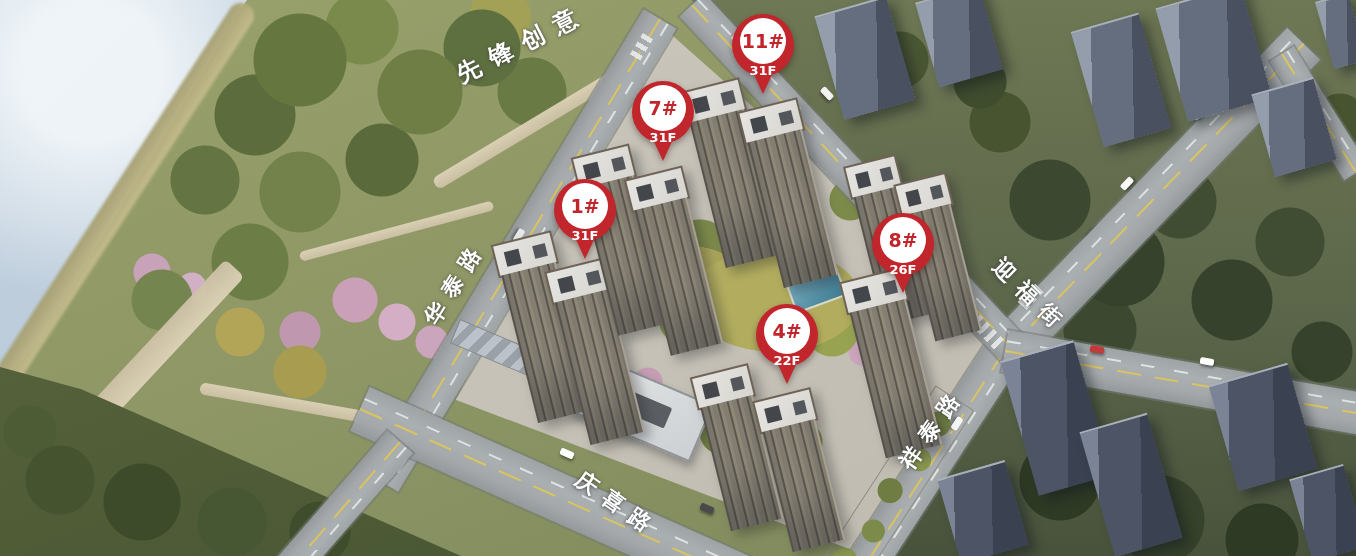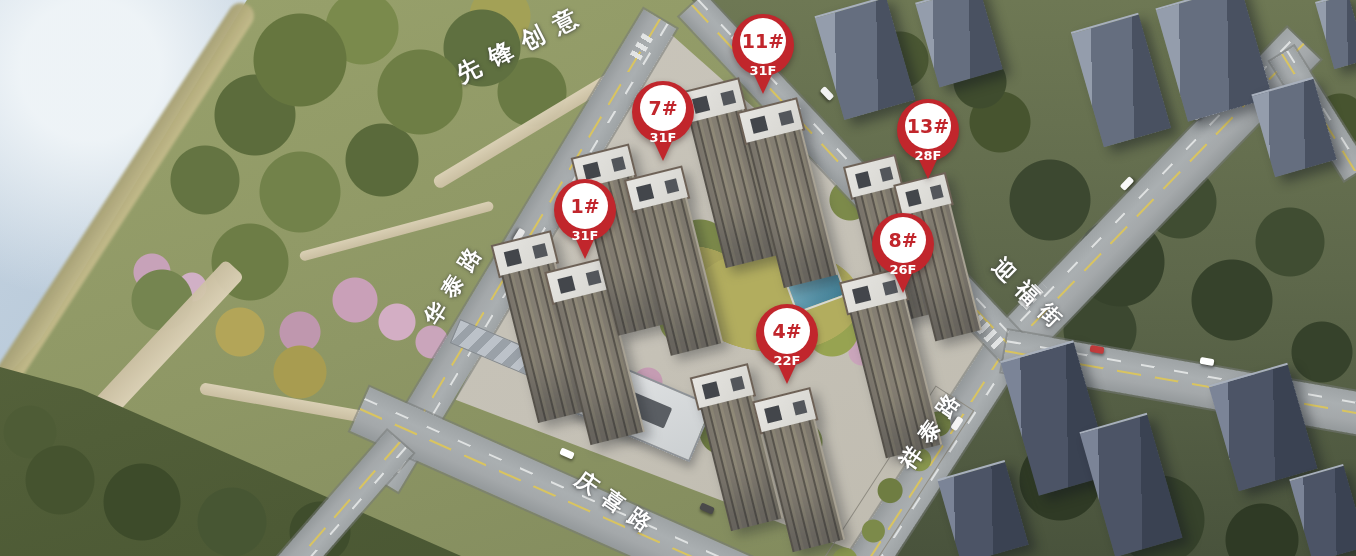--- a/index.html
+++ b/index.html
@@ -311,26 +311,20 @@
     <div class="pin-tip"></div>
     <div class="pin-num">11#</div>
     <div class="pin-floor">31F</div>
   </div>
   <div class="pin" style="left:663px;top:81px;">
     <div class="pin-body"></div>
     <div class="pin-tip"></div>
     <div class="pin-num">7#</div>
     <div class="pin-floor">31F</div>
   </div>
-  <div class="pin" style="left:928px;top:99px;">
-    <div class="pin-body"></div>
-    <div class="pin-tip"></div>
-    <div class="pin-num">13#</div>
-    <div class="pin-floor">28F</div>
-  </div>
   <div class="pin" style="left:585px;top:179px;">
     <div class="pin-body"></div>
     <div class="pin-tip"></div>
     <div class="pin-num">1#</div>
     <div class="pin-floor">31F</div>
   </div>
   <div class="pin" style="left:903px;top:213px;">
     <div class="pin-body"></div>
     <div class="pin-tip"></div>
     <div class="pin-num">8#</div>

